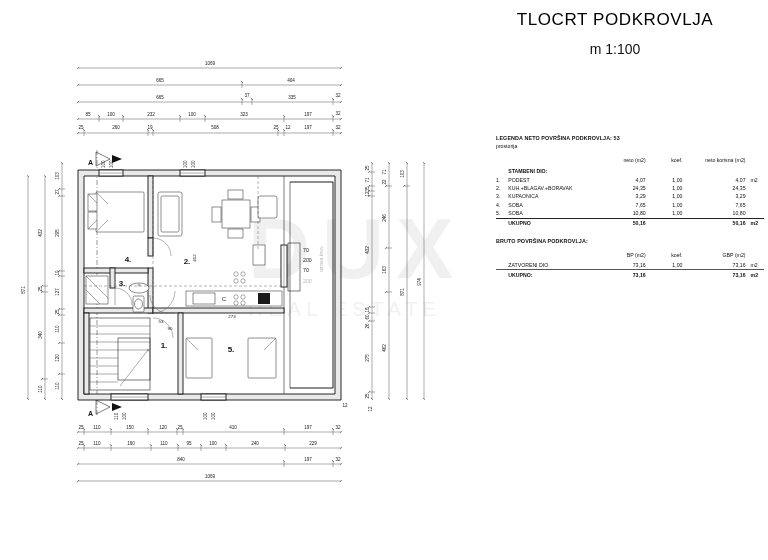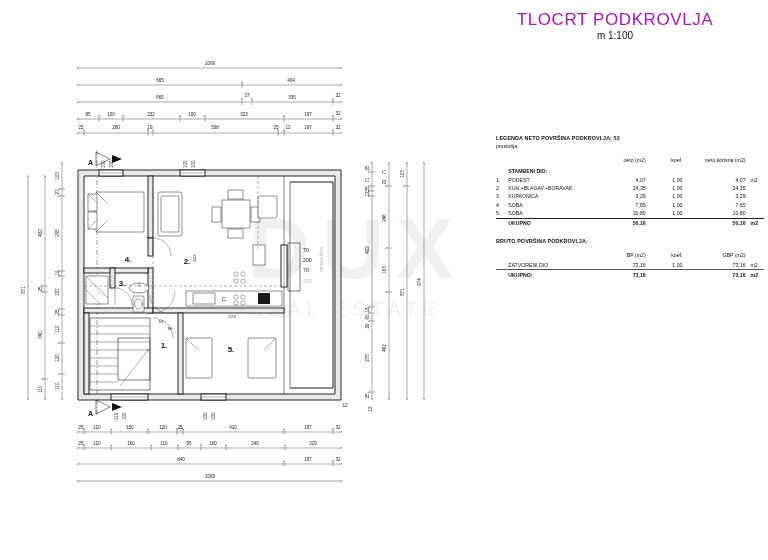--- a/index.html
+++ b/index.html
@@ -14,24 +14,24 @@
   }
   #sheet { position: absolute; inset: 0; }
 
   
   .title-block {
     position: absolute;
     left: 470px; top: 10px; width: 290px;
     text-align: center;
   }
   .title-main {
-    font-size: 17px; letter-spacing: .6px; color: #a21caf;
+    font-size: 17px; letter-spacing: .6px; color: #000000;
     font-weight: 400; white-space: nowrap;
   }
-  .title-scale { font-size: 10px; margin-top: 0; color: #111; }
+  .title-scale { font-size: 14px; margin-top: 11px; color: #111; }
 
   
   .legend {
     position: absolute; left: 496px; top: 136px; width: 268px;
     font-size: 5.2px; line-height: 1.05; color: #111;
   }
   .legend-title { font-weight: bold; font-size: 5.4px; letter-spacing: .1px; }
   .legend-sub { font-size: 5.2px; margin-top: 2px; }
   .lt { width: 100%; border-collapse: collapse; margin-top: 7px; }
   .lt td, .lt th {

